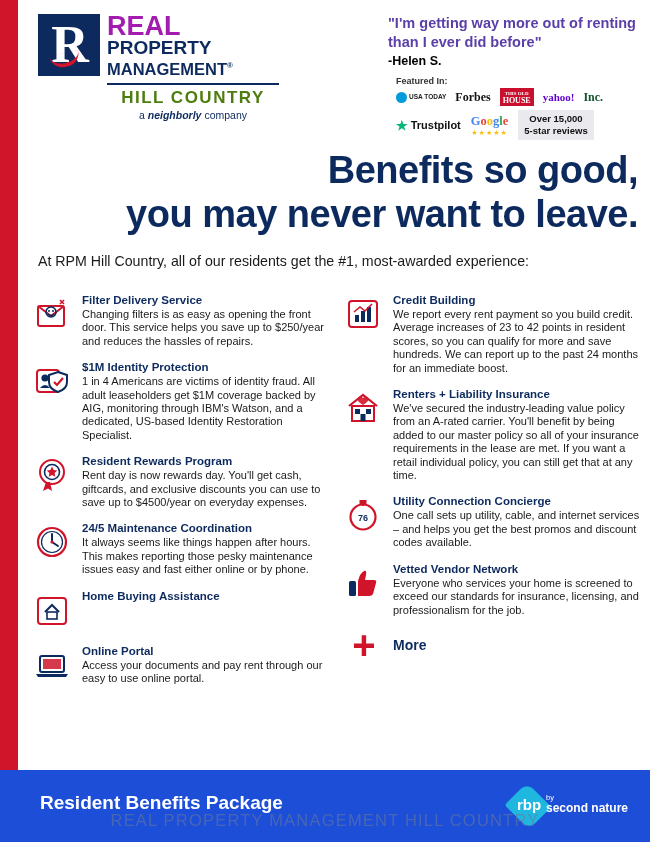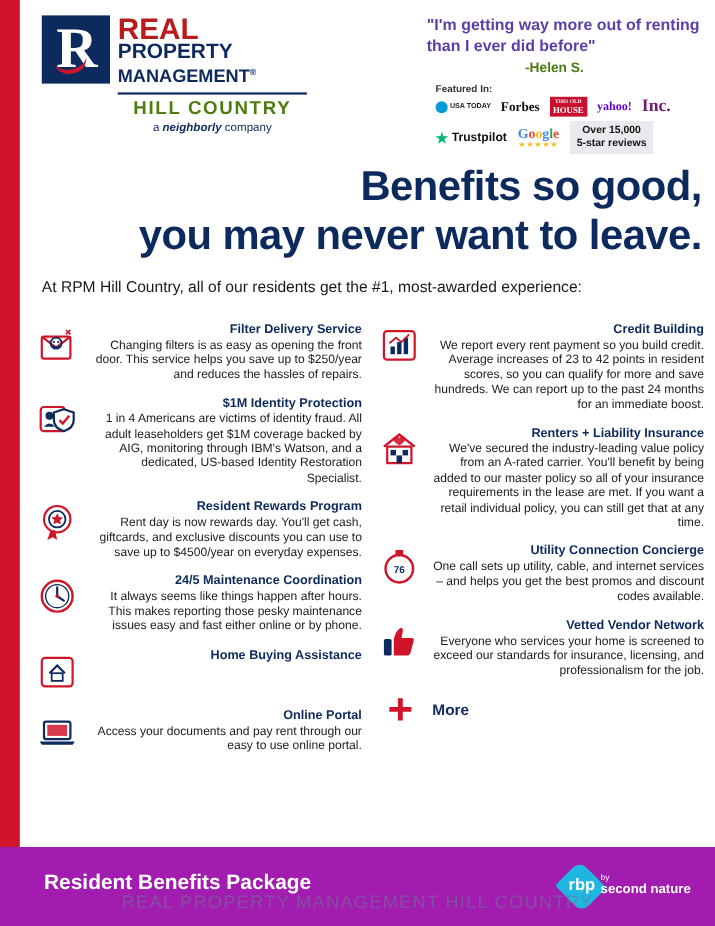--- a/index.html
+++ b/index.html
@@ -54,21 +54,21 @@
   .logo-mark .swoosh {
     position: absolute;
     left: 12px; bottom: 9px;
     width: 30px; height: 14px;
     border-bottom: 4px solid #d0152b;
     border-radius: 0 0 18px 18px;
     transform: rotate(-12deg);
   }
   .logo-words { padding-top: 1px; }
   .logo-words .l1 {
-    color: #b91c1c; font-weight: bold; font-size: 27px;
+    color: #a21caf; font-weight: bold; font-size: 27px;
     letter-spacing: 0px; line-height: 23px;
     font-family: "Liberation Sans", sans-serif;
   }
   .logo-words .l2 {
     color: #0d2a5e; font-weight: bold; font-size: 19px;
     line-height: 19px; letter-spacing: 0px;
   }
   .logo-words .l3 {
     color: #0d2a5e; font-weight: bold; font-size: 16.5px;
     line-height: 18px; letter-spacing: 0px;
@@ -97,24 +97,24 @@
     width: 250px;
     text-align: left;
   }
   .quote-text {
     color: #5b3fa8;
     font-size: 14.5px;
     font-weight: bold;
     line-height: 19px;
   }
   .quote-author {
-    color: #4d7c0f;
+    color: #000000;
     font-size: 12.5px;
     font-weight: bold;
-    text-align: center;
+    text-align: left;
     margin-top: 2px;
     padding-right: 18px;
   }
   .featured-label {
     position: absolute;
     left: 378px; top: 76px;
     font-size: 9px;
     color: #333;
     font-weight: bold;
   }
@@ -126,21 +126,21 @@
     align-items: center;
     gap: 9px;
   }
   .usatoday { display: flex; align-items: center; gap: 2px; }
   .usatoday .dot { width: 11px; height: 11px; border-radius: 50%; background: #009bda; }
   .usatoday .tx { font-size: 6.5px; line-height: 6px; color: #222; font-weight: bold; }
   .forbes { font-family: Liberation Serif, serif; font-size: 12px; font-weight: bold; color: #111; }
   .house { background: #c8102e; color: #fff; font-size: 8px; font-weight: bold; padding: 2px 3px; font-family: "Liberation Serif", serif; text-align: center; line-height: 7px;}
   .house small { display:block; font-size: 5px; }
   .yahoo { color: #5f01d1; font-size: 11px; font-weight: bold; font-family: "Liberation Serif", serif; }
-  .inc { font-family: "Liberation Serif", serif; font-size: 16px; font-weight: bold; color: #701a75; }
+  .inc { font-family: "Liberation Serif", serif; font-size: 12px; font-weight: bold; color: #14532d; }
   .press-row2 {
     position: absolute;
     left: 378px; top: 110px;
     width: 248px;
     display: flex;
     align-items: center;
     gap: 10px;
   }
   .trustpilot { display: flex; align-items: center; gap: 3px; font-size: 11px; font-weight: bold; color: #111; }
   .tp-star { color: #00b67a; font-size: 13px; }
@@ -194,21 +194,21 @@
     display: flex;
     margin-bottom: 11px;
   }
   .bicon {
     flex: 0 0 auto;
     width: 44px; height: 44px;
     margin-right: 8px;
     position: relative;
   }
   .bicon svg { display: block; }
-  .btext { flex: 1 1 auto; padding-top: 1px; text-align: right; }
+  .btext { flex: 1 1 auto; padding-top: 1px; }
   .btitle {
     font-size: 11.5px;
     font-weight: bold;
     color: #0d2a5e;
     line-height: 14px;
     margin-bottom: 1px;
   }
   .bdesc {
     font-size: 11px;
     color: #1a1a1a;
@@ -231,21 +231,21 @@
     color: #0d2a5e;
     font-size: 14px;
     font-weight: bold;
   }
 
   
   .footer {
     position: absolute;
     left: 0; bottom: 0;
     width: 650px; height: 72px;
-    background: #a21caf;
+    background: #1d4ed8;
   }
   .footer-title {
     position: absolute;
     left: 40px; top: 22px;
     color: #ffffff;
     font-size: 19px;
     font-weight: bold;
   }
   .watermark {
     position: absolute;

